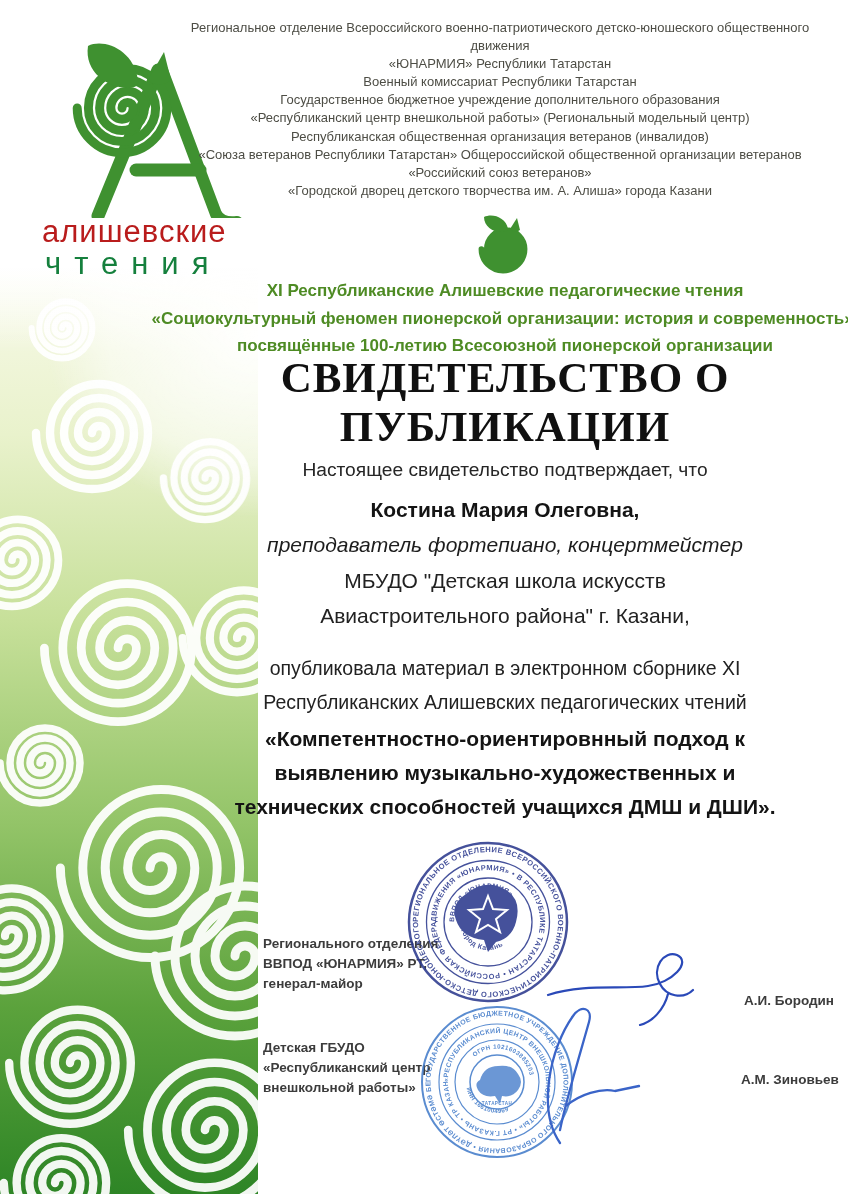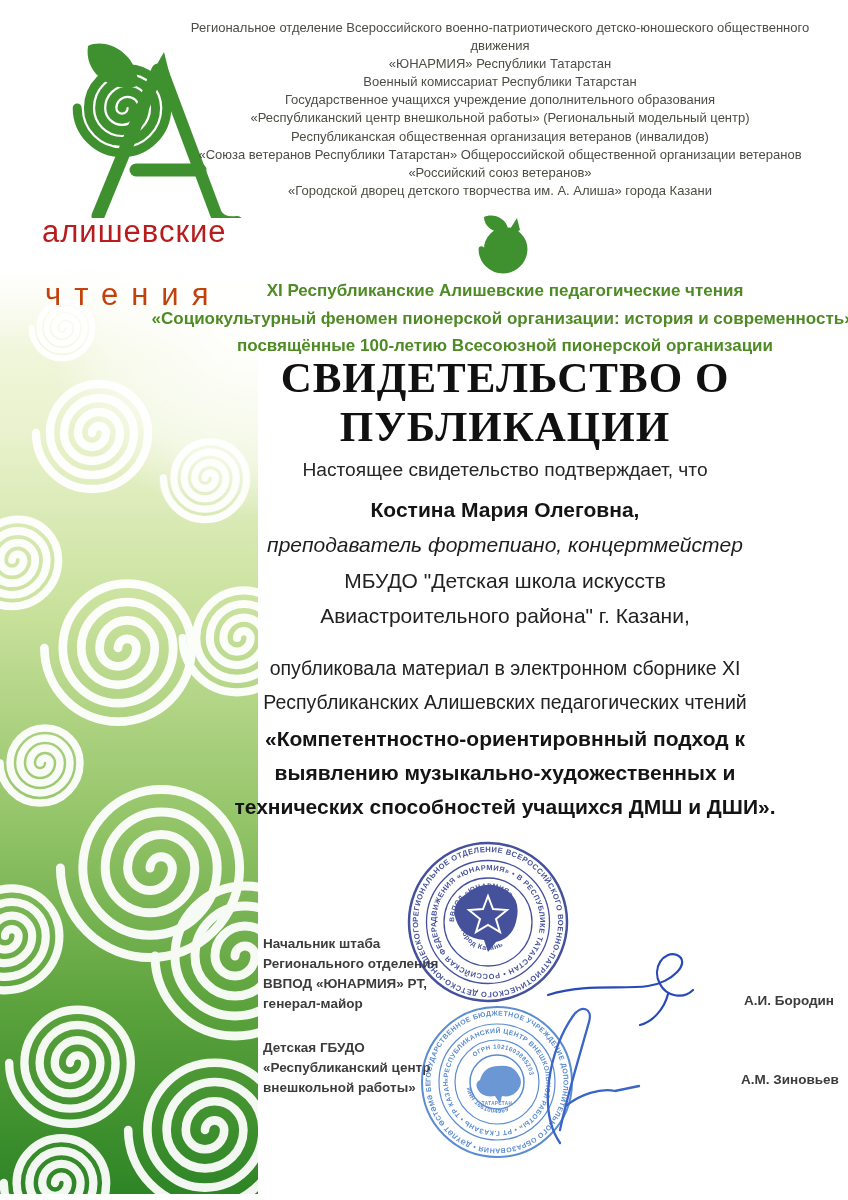--- a/index.html
+++ b/index.html
@@ -21,21 +21,21 @@
   .person-name{top:498px;font-size:21px;font-weight:bold;color:#141414;}
   .person-pos{top:533px;font-size:21px;font-style:italic;color:#1d1d1d;}
   .org1{top:569px;font-size:21px;}
   .org2{top:604px;font-size:21px;}
   .pub1{top:657px;font-size:19.5px;}
   .pub2{top:691px;font-size:19.5px;}
   .wt{font-size:21px;font-weight:bold;color:#141414;}
   .wt1{top:727px;} .wt2{top:761px;} .wt3{top:795px;}
   
   .logo-text1{left:42px;top:214px;font-size:31px;color:#b91c1c;letter-spacing:1px;}
-  .logo-text2{left:45px;top:246px;font-size:31px;color:#c2410c;letter-spacing:13px;margin-top:31px;}
+  .logo-text2{left:45px;top:246px;font-size:31px;color:#15803d;letter-spacing:13px;}
   
   .role{left:263px;width:220px;font-size:13.5px;line-height:20px;
     font-weight:600;color:#3c3c3c;}
   .role-1{top:934px;} .role-2{top:1038px;}
   .sig-name{font-size:13.5px;font-weight:600;color:#3c3c3c;}
   .sig-name-1{left:744px;top:993px;} .sig-name-2{left:741px;top:1072px;}
   svg{display:block;}
   .overlay{pointer-events:none;}
 </style>
 </head>
@@ -94,21 +94,21 @@
     <path d="M98,42 L114,14 L121,42 Q109,51 98,42 Z"></path>
   </g>
 </svg>
 <div class="abs logo-text1">алишевские</div>
 <div class="abs logo-text2">чтения</div>
 
 <div class="abs org-header">
   <div>Региональное отделение Всероссийского военно-патриотического детско-юношеского общественного движения</div>
   <div>«ЮНАРМИЯ» Республики Татарстан</div>
   <div>Военный комиссариат Республики Татарстан</div>
-  <div>Государственное учащихся учреждение дополнительного образования</div>
+  <div>Государственное бюджетное учреждение дополнительного образования</div>
   <div>«Республиканский центр внешкольной работы» (Региональный модельный центр)</div>
   <div>Республиканская общественная организация ветеранов (инвалидов)</div>
   <div>«Союза ветеранов Республики Татарстан» Общероссийской общественной организации ветеранов</div>
   <div>«Российский союз ветеранов»</div>
   <div>«Городской дворец детского творчества им. А. Алиша» города Казани</div>
 </div>
 
 <svg class="abs" style="left:470px;top:215px" width="70" height="60" viewBox="0 0 70 60">
   <use href="#sp" transform="translate(33,34) scale(1.35)" stroke="#3f9130" stroke-width="4.2"></use>
   <path d="M38,14 C36,2 22,-2 14,2 C14,12 24,18 33,17 C37,16 38,16 38,14 Z" fill="#3f9130"></path>
@@ -131,21 +131,20 @@
 <div class="abs col person-pos">преподаватель фортепиано, концертмейстер</div>
 <div class="abs col org1">МБУДО "Детская школа искусств</div>
 <div class="abs col org2">Авиастроительного района" г. Казани,</div>
 <div class="abs col pub1">опубликовала материал в электронном сборнике XI</div>
 <div class="abs col pub2">Республиканских Алишевских педагогических чтений</div>
 <div class="abs col wt wt1">«Компетентностно-ориентировнный подход к</div>
 <div class="abs col wt wt2">выявлению музыкально-художественных и</div>
 <div class="abs col wt wt3">технических способностей учащихся ДМШ и ДШИ».</div>
 
 <div class="abs role role-1">
-  <div>Начальник штаба</div>
   <div>Регионального отделения</div>
   <div>ВВПОД «ЮНАРМИЯ» РТ,</div>
   <div>генерал-майор</div>
 </div>
 <div class="abs role role-2">
   <div>Детская ГБУДО</div>
   <div>«Республиканский центр</div>
   <div>внешкольной работы»</div>
 </div>
 <div class="abs sig-name sig-name-1">А.И. Бородин</div>

